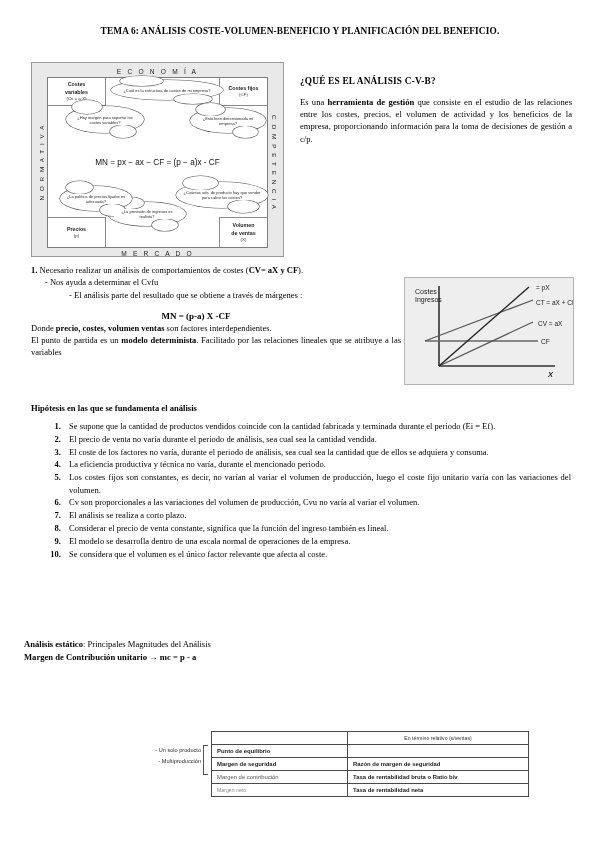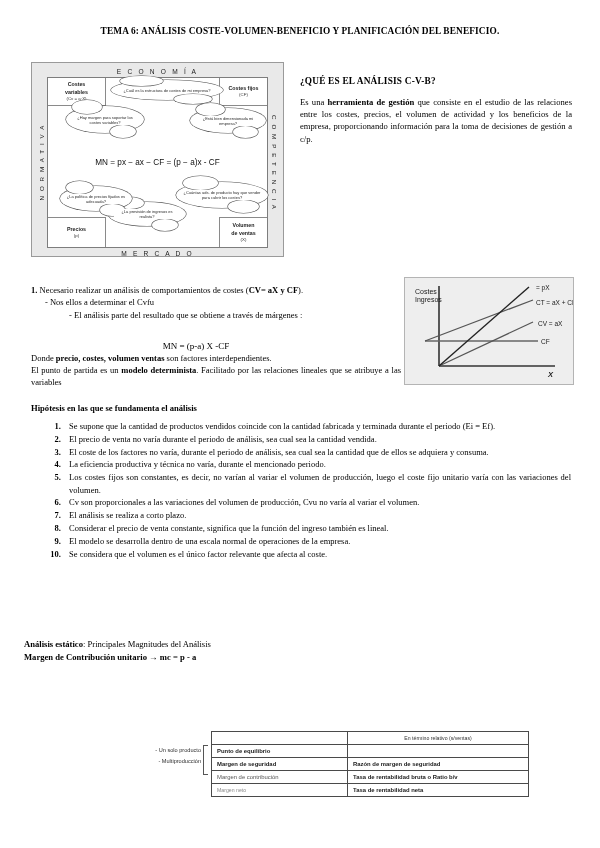--- a/index.html
+++ b/index.html
@@ -134,26 +134,26 @@
     letter-spacing: 0.2px;
   }
   .intro p {
     margin: 0;
     font-size: 8.6px;
     line-height: 1.42;
     text-align: justify;
   }
 
   
-  .points { position: absolute; top: 284px; left: 31px; width: 370px; }
+  .points { position: absolute; top: 264px; left: 31px; width: 370px; }
   .points .ln { font-size: 8.5px; line-height: 1.45; }
   .points .ln b { font-weight: bold; }
   .dash-1 { margin-left: 28px; text-indent: -14px; font-size: 8.5px; line-height: 1.5; }
   .dash-2 { margin-left: 52px; text-indent: -14px; font-size: 8.5px; line-height: 1.5; }
-  .mn-formula { text-align: center; font-weight: normal; font-size: 9px; margin: 19px 0 1px 0; padding-right: 40px;}
+  .mn-formula { text-align: center; font-weight: bold; font-size: 9px; margin: 9px 0 1px 0; padding-right: 40px;}
   .points .para { font-size: 8.5px; line-height: 1.45; text-align: justify; }
 
   
   .cvp {
     position: absolute;
     top: 277px; left: 404px;
     width: 170px; height: 108px;
     background: #eeeeee;
     border: 1px solid #b4b4b4;
   }
@@ -288,21 +288,21 @@
     <div class="diag-bottom-label">M E R C A D O</div>
   </div>
 
   <div class="intro">
     <h2>¿QUÉ ES EL ANÁLISIS C-V-B?</h2>
     <p><span>Es una </span><b>herramienta de gestión</b><span> que consiste en el estudio de las relaciones entre los costes, precios, el volumen de actividad y los beneficios de la empresa, proporcionando información para la toma de decisiones de gestión a c/p.</span></p>
   </div>
 
   <div class="points">
     <div class="ln"><b>1.</b><span> Necesario realizar un análisis de comportamientos de costes (</span><b>CV= aX y CF</b><span>).</span></div>
-    <div class="dash-1">-       Nos ellos a determinar el Cvfu</div>
+    <div class="dash-1">-       Nos ayuda a determinar el Cvfu</div>
     <div class="dash-2">-       El análisis parte del resultado que se obtiene a través de márgenes :</div>
     <div class="mn-formula">MN = (p-a) X -CF</div>
     <div class="para"><span>Donde </span><b>precio, costes, volumen ventas</b><span> son factores interdependientes.</span></div>
     <div class="para"><span>El punto de partida es un </span><b>modelo determinista</b><span>. Facilitado por las relaciones lineales que se atribuye a las variables</span></div>
   </div>
 
   <div class="cvp">
     <svg width="168" height="106" viewBox="0 0 168 106">
 
       <line x1="34" y1="8" x2="34" y2="88" stroke="#333" stroke-width="1.6"></line>

